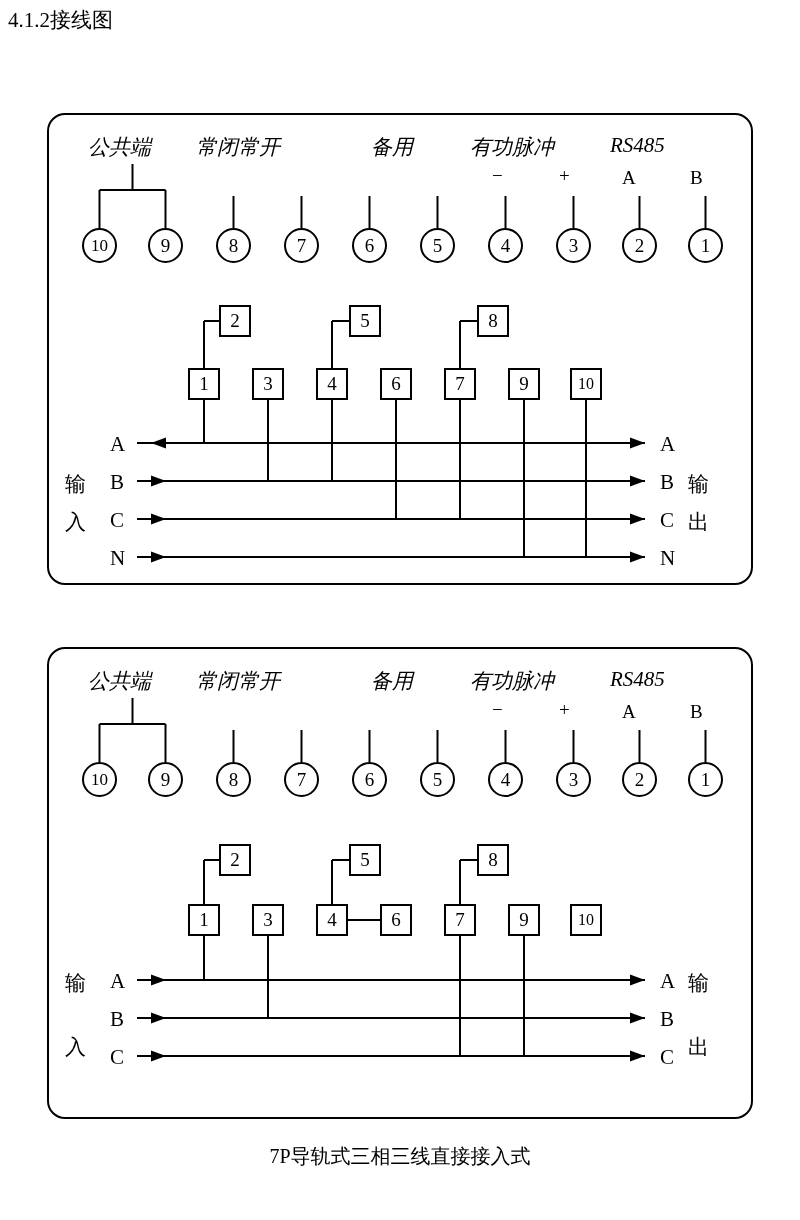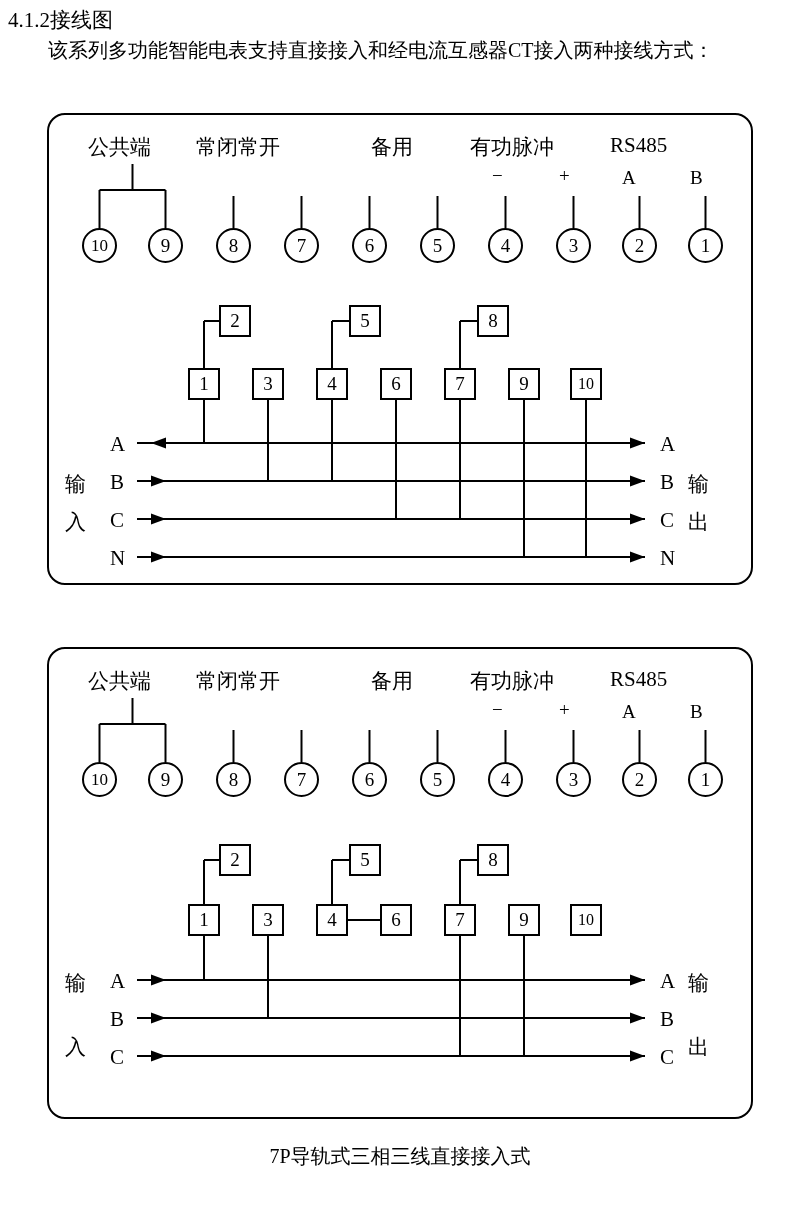--- a/index.html
+++ b/index.html
@@ -52,20 +52,21 @@
     text-align: center;
     font-size: 20px;
   }
   #caption-1 { left: 47px; top: 602px; }
   #caption-2 { left: 47px; top: 1143px; }
 
   .hdr {
     position: absolute;
     font-size: 21px;
     white-space: nowrap;
+    font-style: italic;
   }
   .sub {
     position: absolute;
     font-size: 19px;
     white-space: nowrap;
   }
   .term {
     position: absolute;
     width: 35px;
     height: 35px;
@@ -105,21 +106,20 @@
     left: 0; top: 0;
     overflow: visible;
   }
 </style>
 </head>
 <body>
 
 <div class="page">
 
   <div class="heading">4.1.2接线图</div>
-  <div class="para"><span class="indent"></span><span>该系列多功能智能电表支持直接接入和经电流互感器CT接入两种接线方式：</span></div>
 
   <div class="panel" id="panel-1"></div>
 
   <div class="hdr" style="left:88px; top:133px;">公共端</div>
   <div class="hdr" style="left:196px; top:133px;">常闭常开</div>
   <div class="hdr" style="left:371px; top:133px;">备用</div>
   <div class="hdr" style="left:470px; top:133px;">有功脉冲</div>
   <div class="hdr" style="left:610px; top:133px;">RS485</div>
 
   <div class="sub" style="left:492px; top:165px;">−</div>

